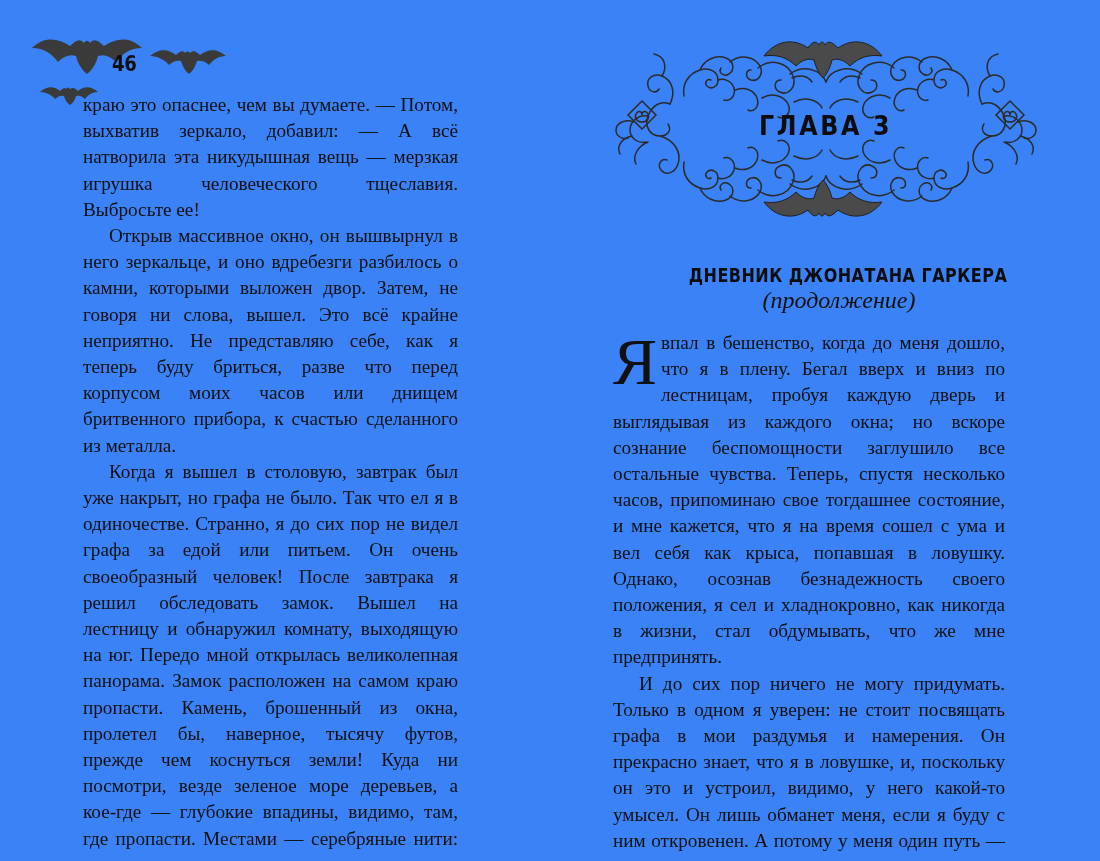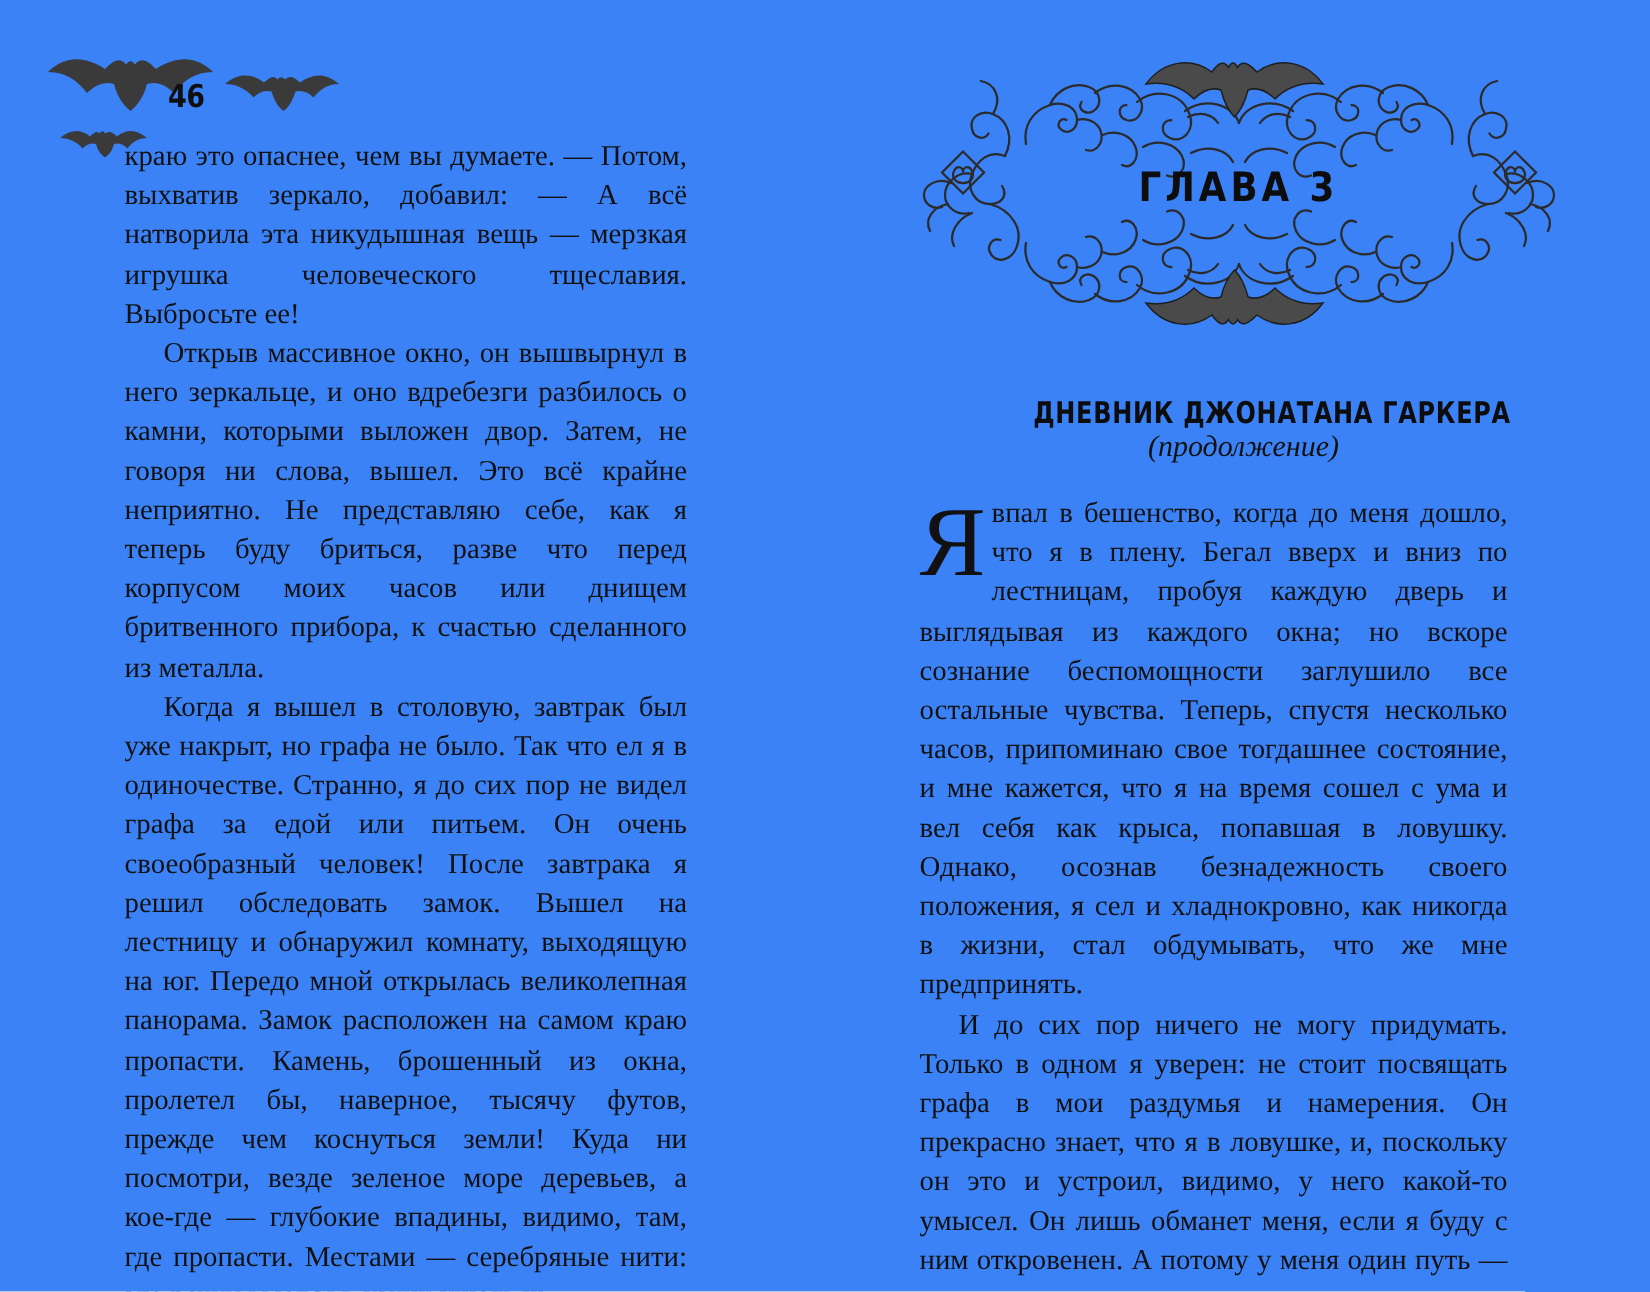--- a/index.html
+++ b/index.html
@@ -97,25 +97,25 @@
     font-weight: 700;
     font-size: 20px;
     letter-spacing: 0.6px;
     color: #0d0d0d;
     white-space: nowrap;
   }
   .diary-head span { display: inline-block; transform: scaleX(0.80); transform-origin: center; }
 
   .diary-sub {
     position: absolute;
-    left: 58px; top: 287px;
+    left: 68px; top: 287px;
     width: 442px;
     text-align: center;
     font-style: italic;
-    font-size: 20px;
+    font-size: 24px;
     color: #111;
   }
 
   .body-right {
     position: absolute;
     left: 63px; top: 330px;
     width: 392px;
   }
   .dropcap-para {
     margin: 0;

